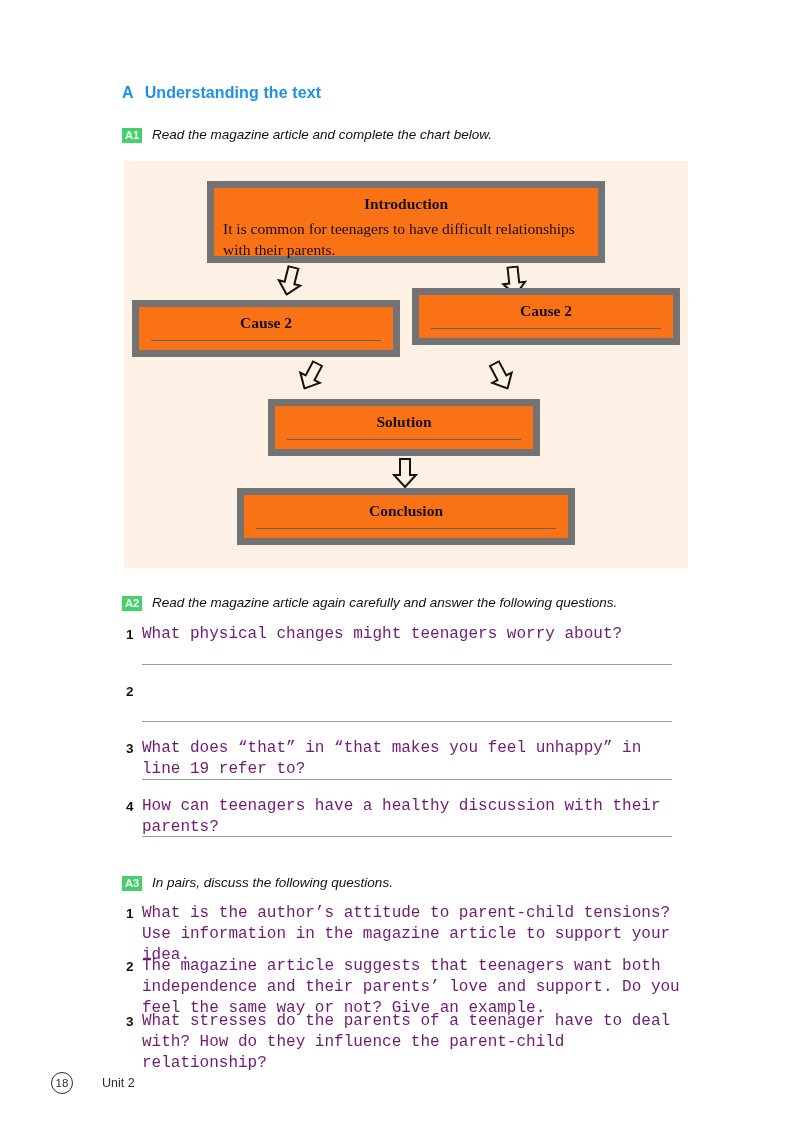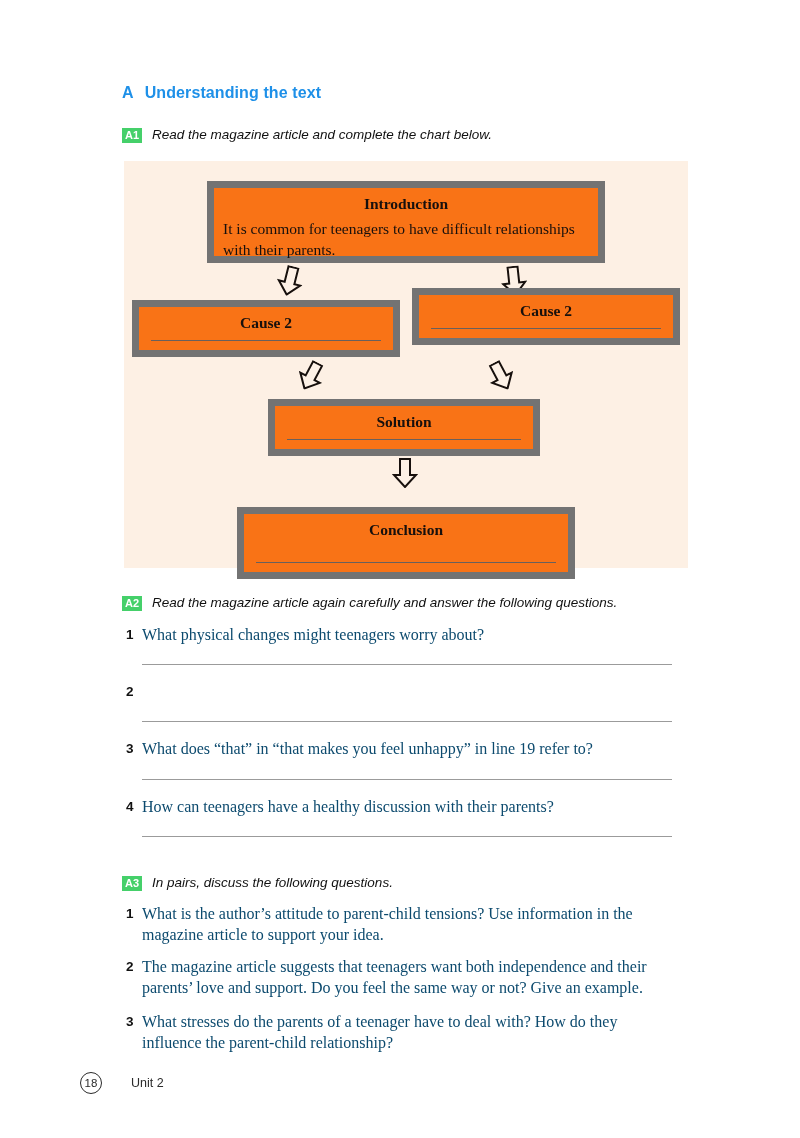--- a/index.html
+++ b/index.html
@@ -104,21 +104,21 @@
     right: 12px;
     bottom: 9px;
     height: 0;
     border-top: 1.4px solid #6a605c;
   }
 
   #node-introduction { left: 83px;  top: 20px;  width: 398px; height: 82px; }
   #node-cause1       { left: 8px;   top: 139px; width: 268px; height: 57px; }
   #node-cause2       { left: 288px; top: 127px; width: 268px; height: 57px; }
   #node-solution     { left: 144px; top: 238px; width: 272px; height: 57px; }
-  #node-conclusion   { left: 113px; top: 346px; width: 338px; height: 72px; }
+  #node-conclusion   { left: 113px; top: 327px; width: 338px; height: 57px; }
 
   
   .arrow {
     position: absolute;
     width: 26px;
     height: 30px;
   }
   .arrow svg { display: block; width: 100%; height: 100%; }
   #arrow-intro-cause1   { left: 153px; top: 105px; transform: rotate(14deg); }
   #arrow-intro-cause2   { left: 377px; top: 105px; transform: rotate(-6deg); }
@@ -135,37 +135,37 @@
   .q-num {
     font-family: "Liberation Sans", sans-serif;
     font-weight: bold;
     font-size: 13.5px;
     color: #111111;
     width: 16px;
     flex: none;
     line-height: 21px;
   }
   .q-text {
-    font-family: Liberation Serif, serif;
+    font-family: Liberation Mono, monospace;
     font-size: 16px;
     line-height: 21px;
-    color: #0c4a6e;
+    color: #701a75;
   }
   .answer-line {
     position: absolute;
     left: 142px;
     width: 530px;
     height: 0;
     border-top: 1.3px solid #9b9b9b;
   }
 
   
   .footer {
     position: absolute;
-    left: 80px;
+    left: 51px;
     top: 1072px;
     display: flex;
     align-items: center;
   }
   .page-circle {
     width: 22px;
     height: 22px;
     border: 1.3px solid #2b2b2b;
     border-radius: 50%;
     display: flex;

